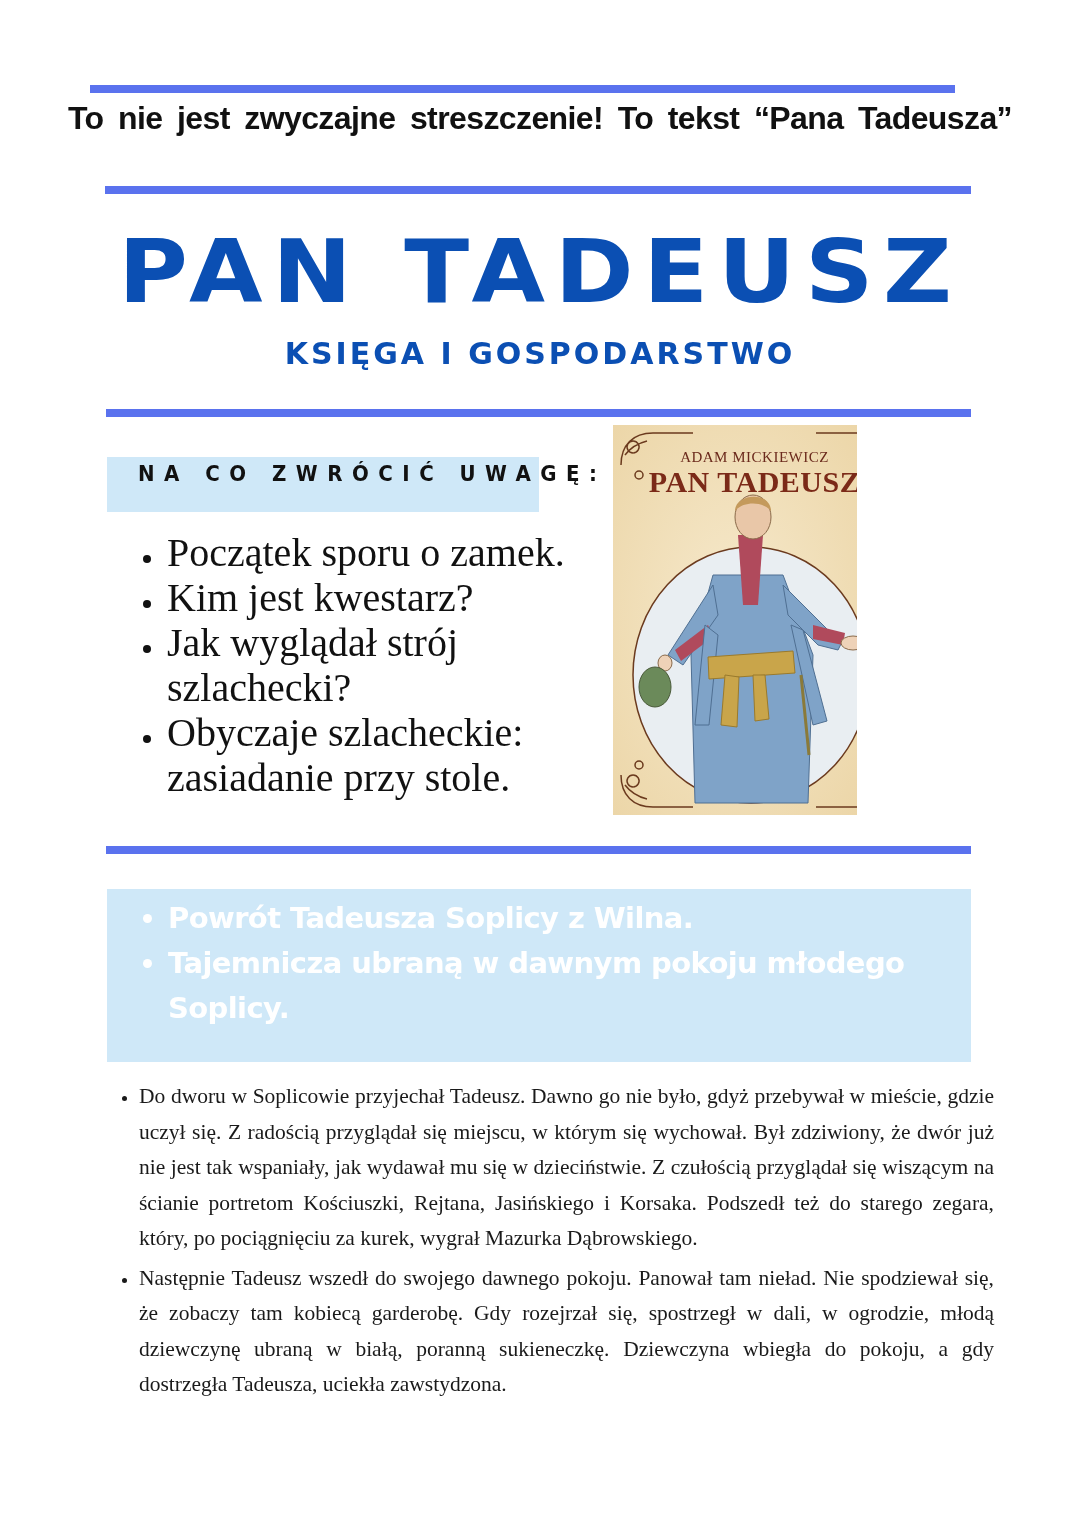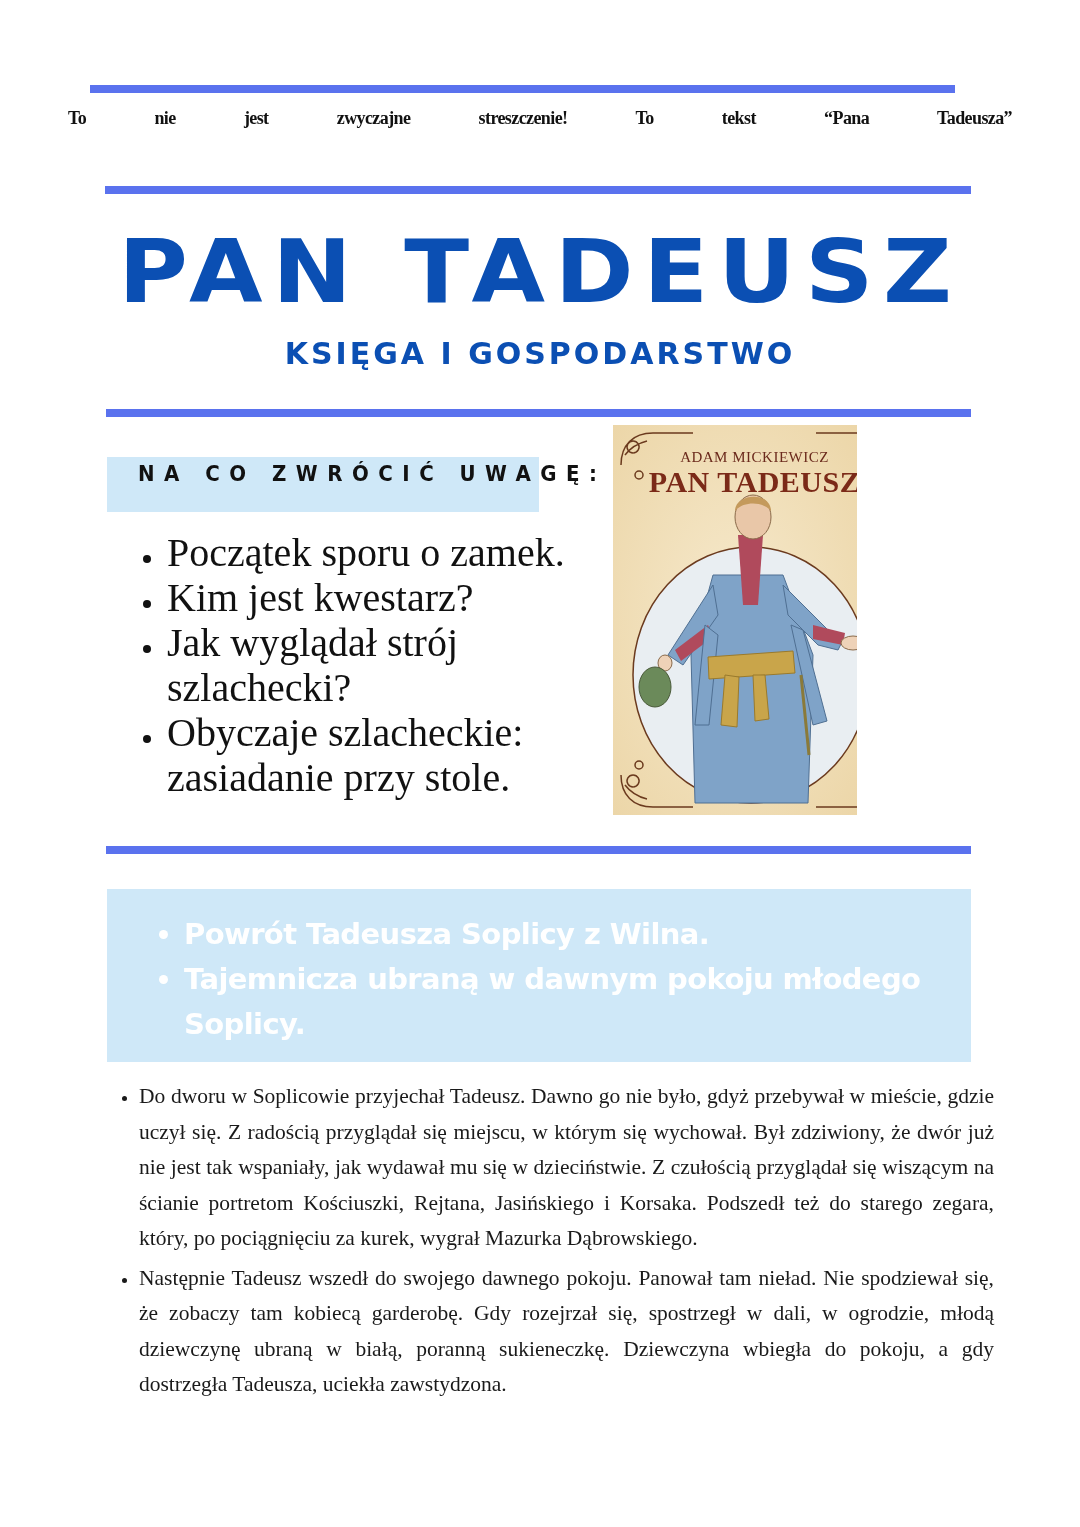--- a/index.html
+++ b/index.html
@@ -15,23 +15,23 @@
     .rule {
       position: absolute;
       height: 8px;
       background: #5a72ee;
     }
     .intro {
       position: absolute;
       left: 68px;
       top: 96px;
       width: 944px;
-      font-family: Liberation Serif, serif;
-      font-weight: bold;
-      font-size: 18px;
+      font-family: Liberation Sans, sans-serif;
+      font-weight: bold;
+      font-size: 32px;
       line-height: 44px;
       letter-spacing: -0.6px;
       color: #111;
     }
     .intro .l1 {
       display: block;
       text-align: justify;
       text-align-last: justify;
       white-space: nowrap;
     }
@@ -139,21 +139,21 @@
       top: 889px;
       width: 864px;
       height: 173px;
       background: #cfe8f8;
     }
     .summary-list {
       position: absolute;
       left: 128px;
       top: 896px;
       width: 820px;
-      margin: 16px;
+      margin: 0;
       padding: 0 0 0 40px;
       font-family: "DejaVu Sans", sans-serif;
       font-weight: bold;
       font-size: 29px;
       line-height: 45px;
       color: #ffffff;
       letter-spacing: -0.6px;
     }
     .summary-list li { margin: 0; }
     .body-list {

